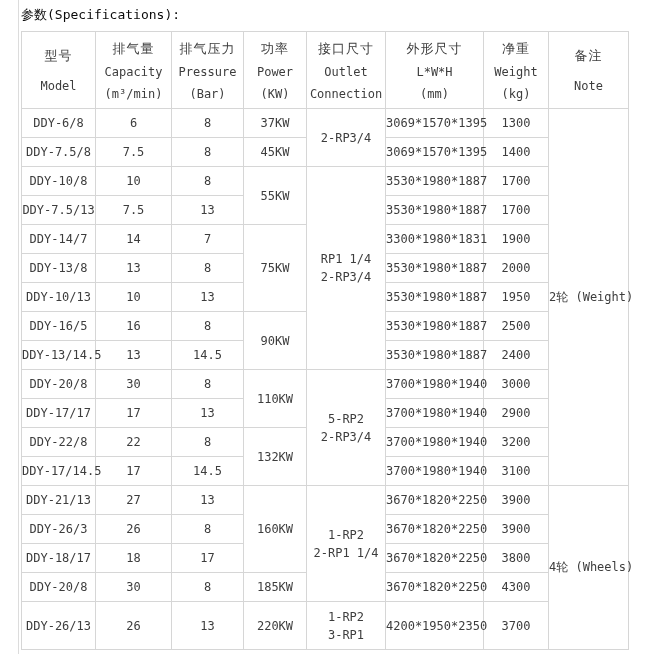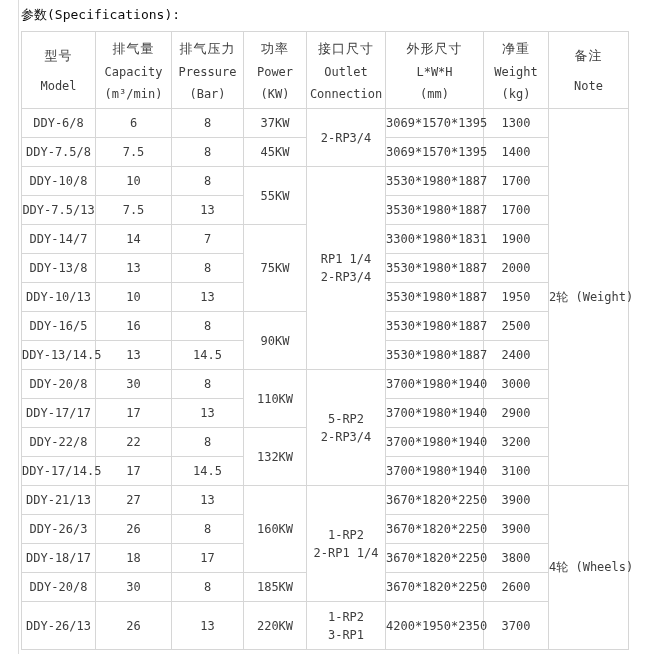--- a/index.html
+++ b/index.html
@@ -281,21 +281,21 @@
           <td>17</td>
           <td>3670*1820*2250</td>
           <td>3800</td>
         </tr>
         <tr>
           <td>DDY-20/8</td>
           <td>30</td>
           <td>8</td>
           <td>185KW</td>
           <td>3670*1820*2250</td>
-          <td>2600</td>
+          <td>4300</td>
         </tr>
         <tr class="tall">
           <td>DDY-26/13</td>
           <td>26</td>
           <td>13</td>
           <td>220KW</td>
           <td>
             <div class="lines">
               <div>1-RP2</div>
               <div>3-RP1</div>

